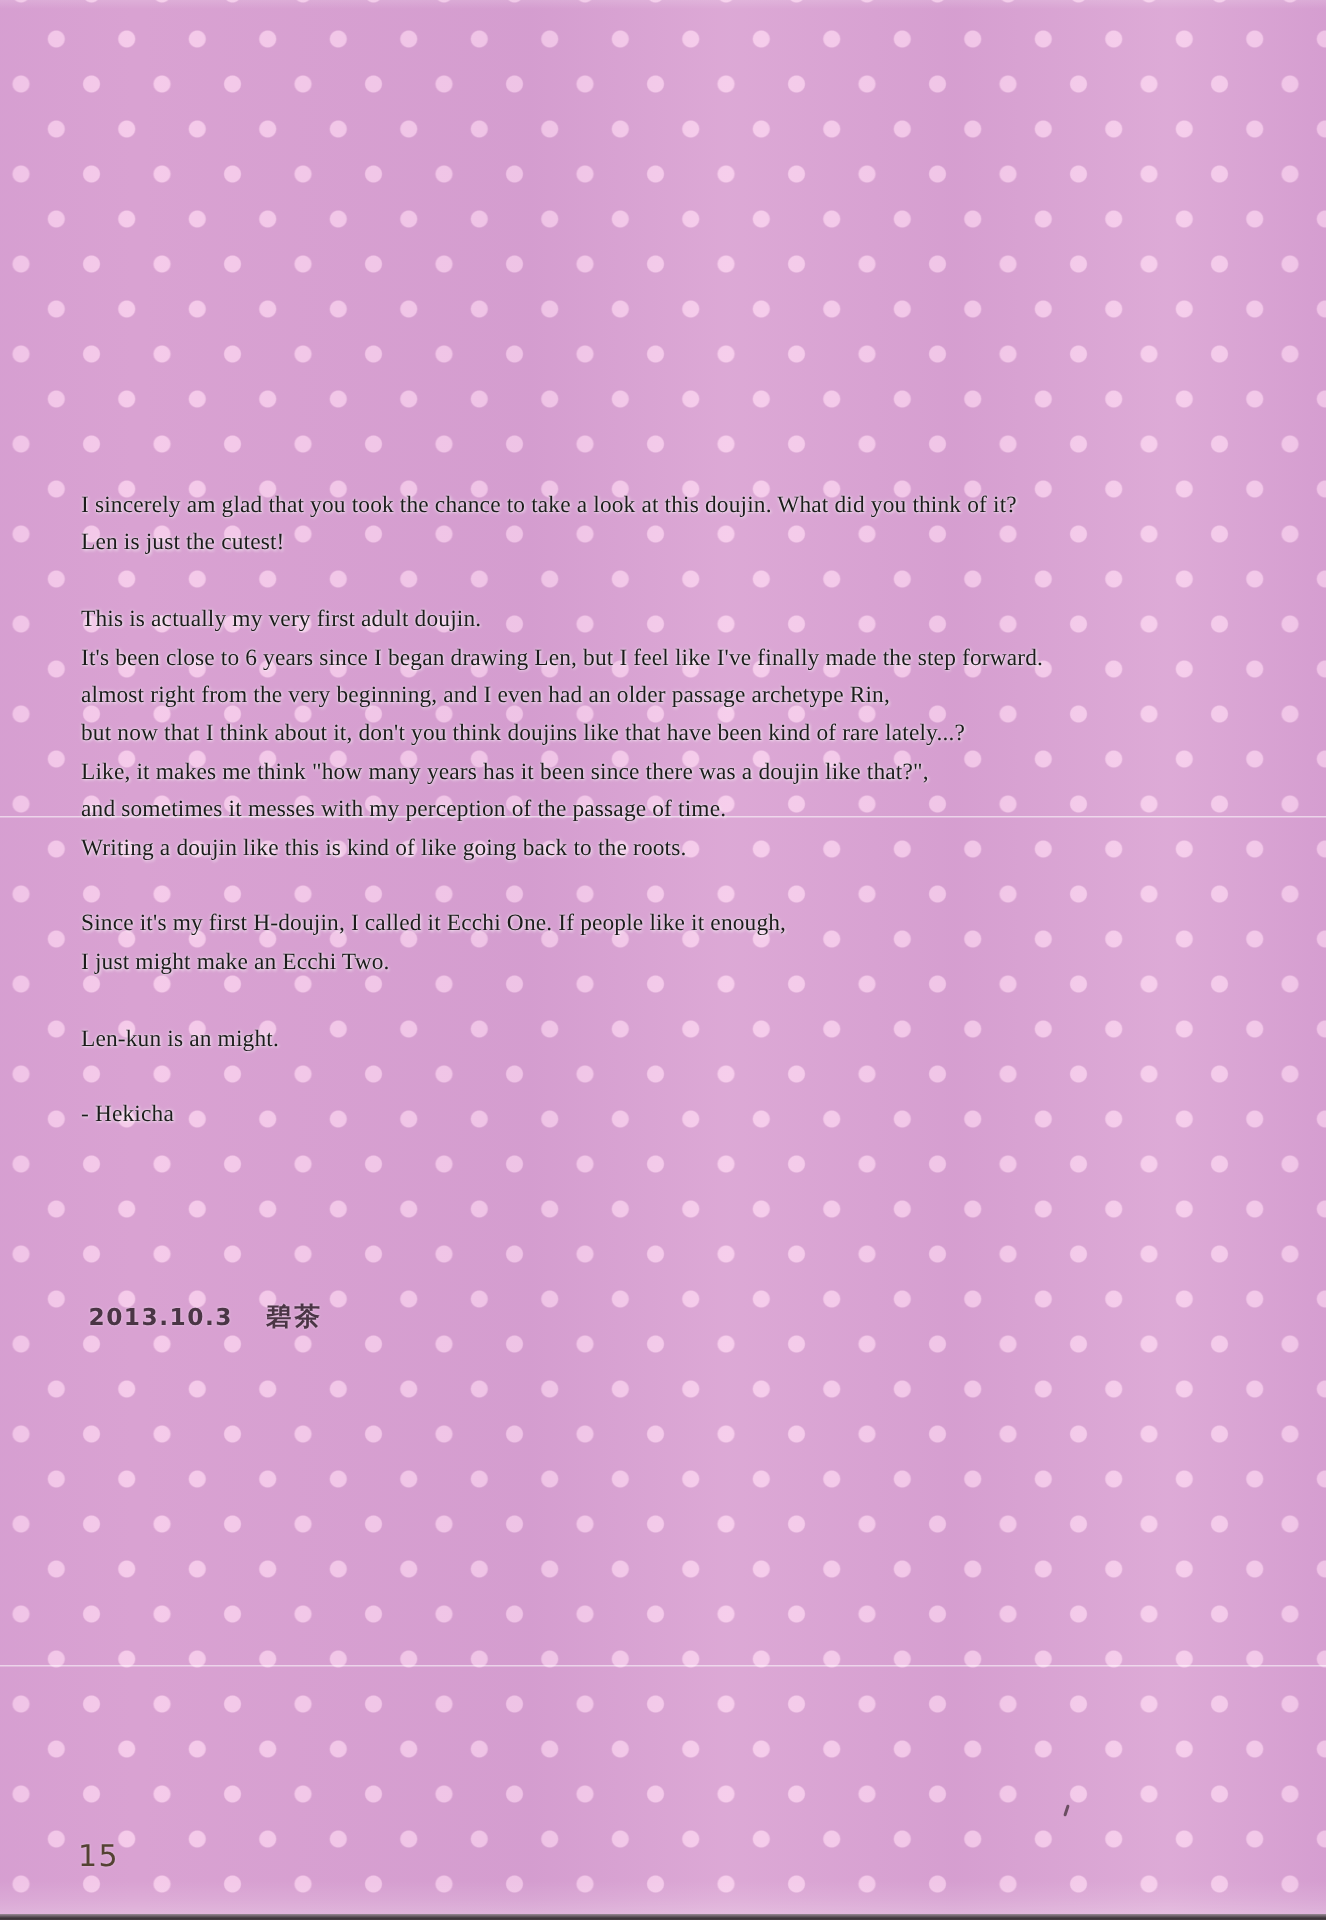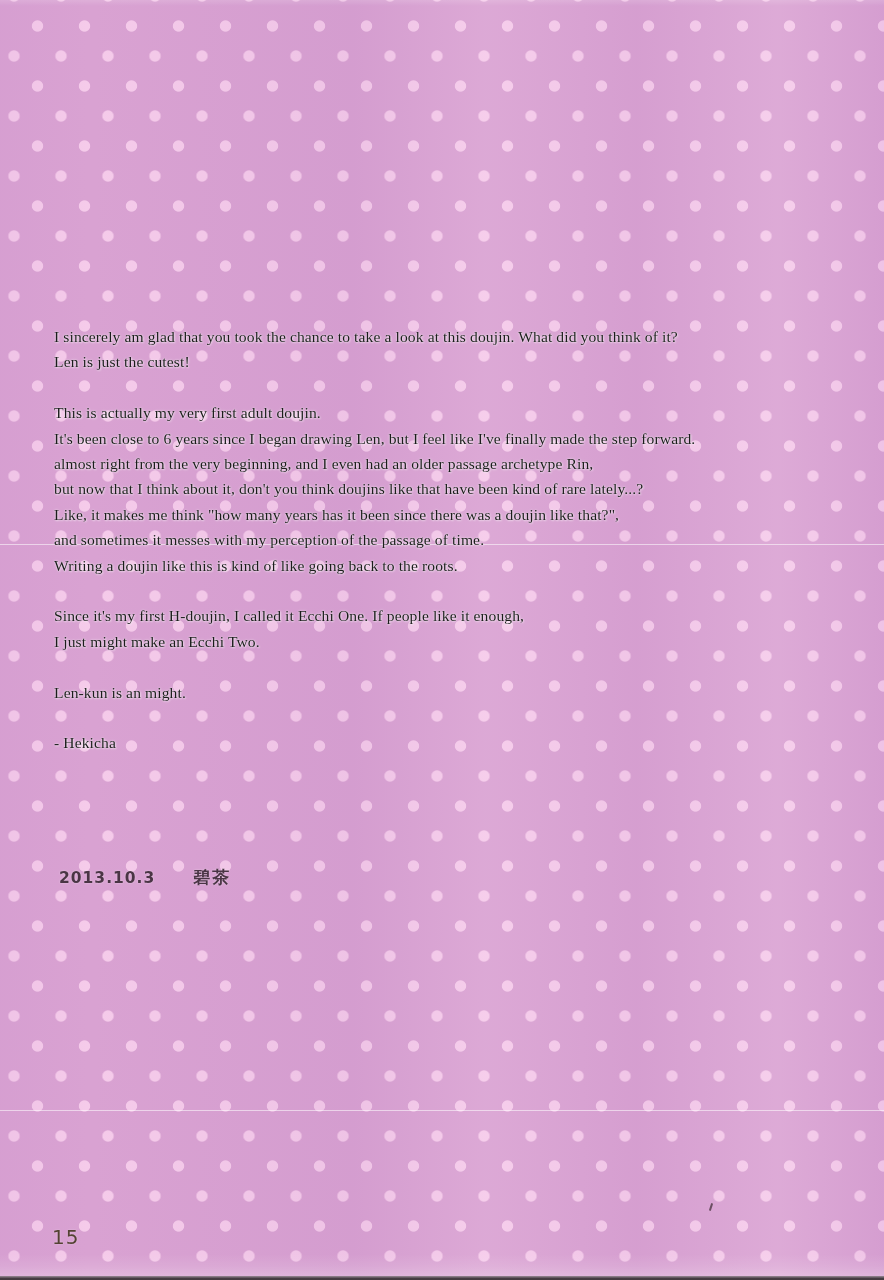--- a/index.html
+++ b/index.html
@@ -103,21 +103,21 @@
     font-size: 15.5px;
     font-weight: bold;
     color: var(--date-text, #4a3545);
     letter-spacing: 1px;
     text-shadow: 0 0 2px rgba(255,255,255,0.5);
     display: flex;
     align-items: center;
   }
   .date-row .author-kanji {
     font-size: 17px;
-    margin-left: 38px;
+    margin-left: 22px;
     letter-spacing: 2px;
   }
 
   
   .page-number {
     position: absolute;
     left: 52px;
     top: 1225px;
     font-family: "DejaVu Sans", sans-serif;
     font-size: 20px;

